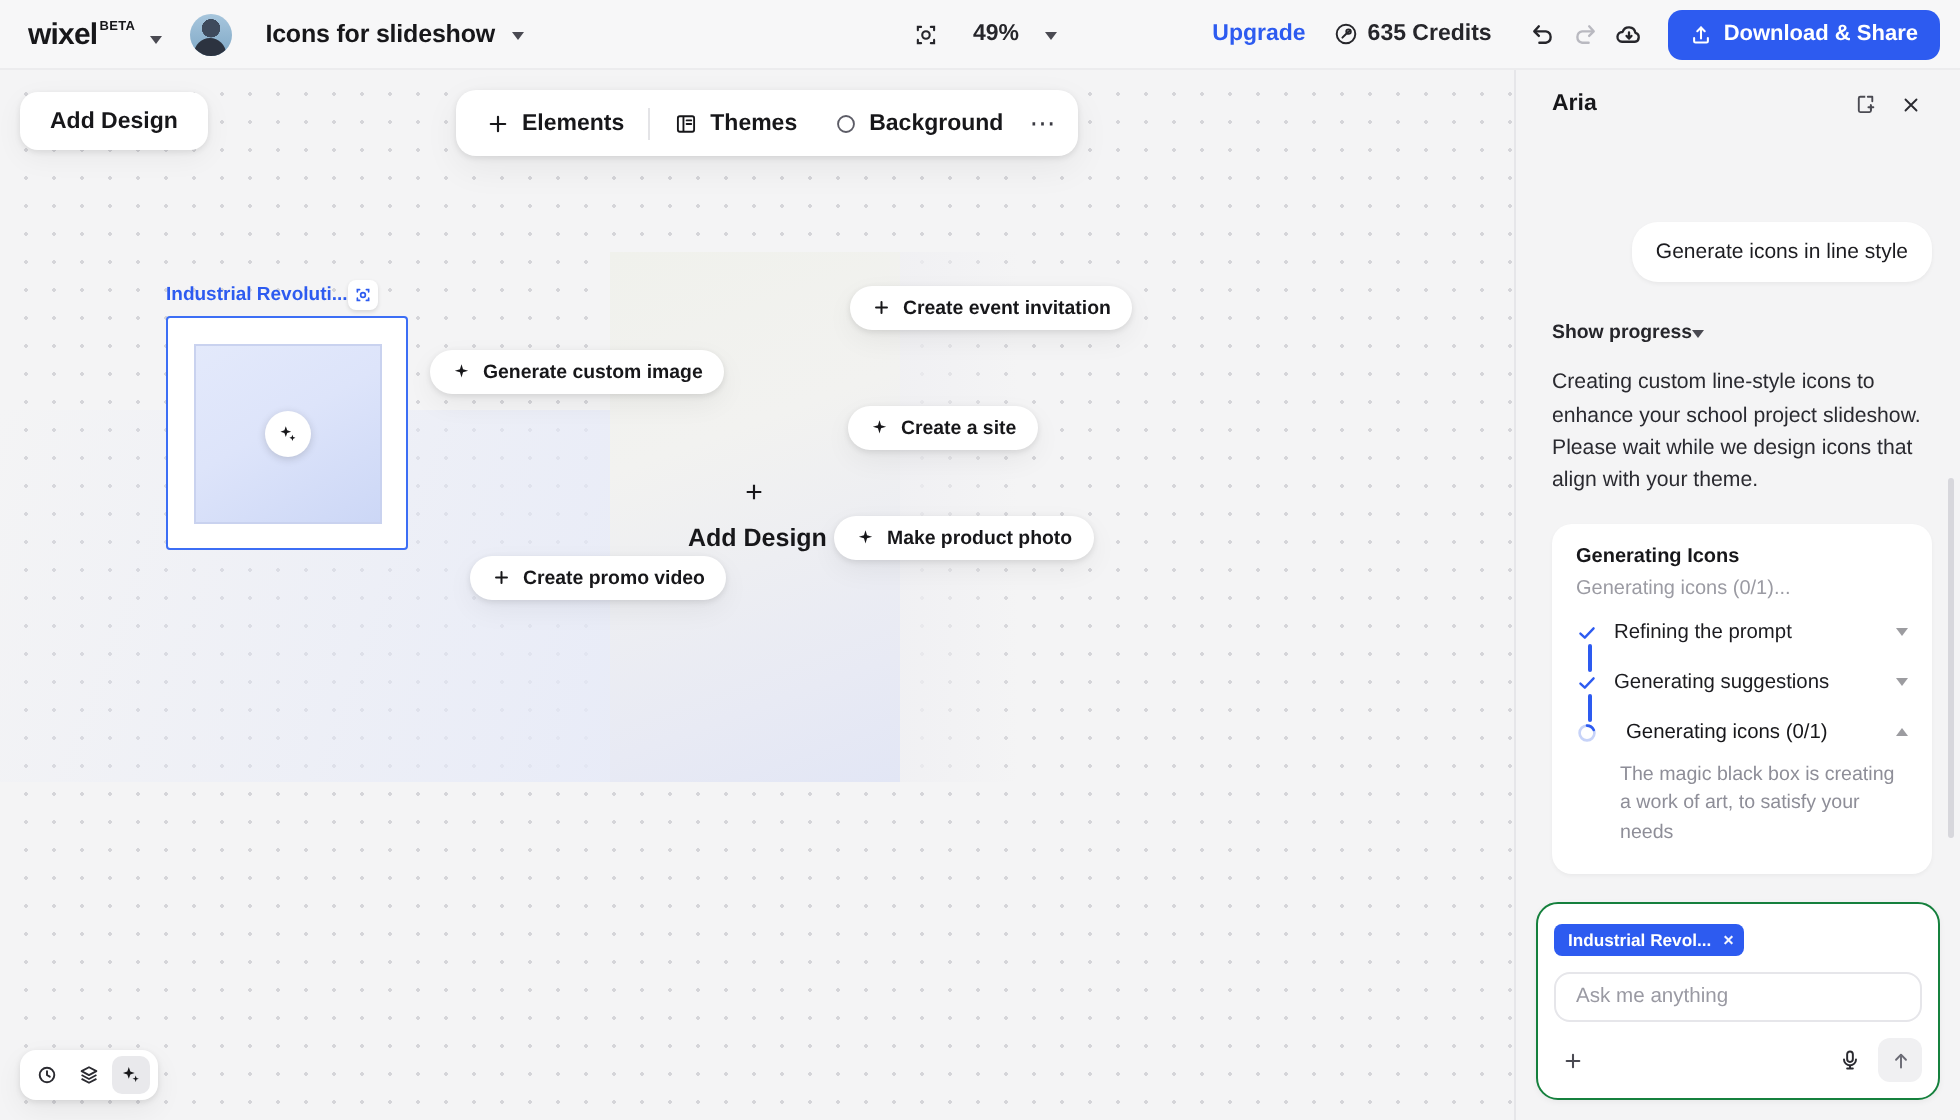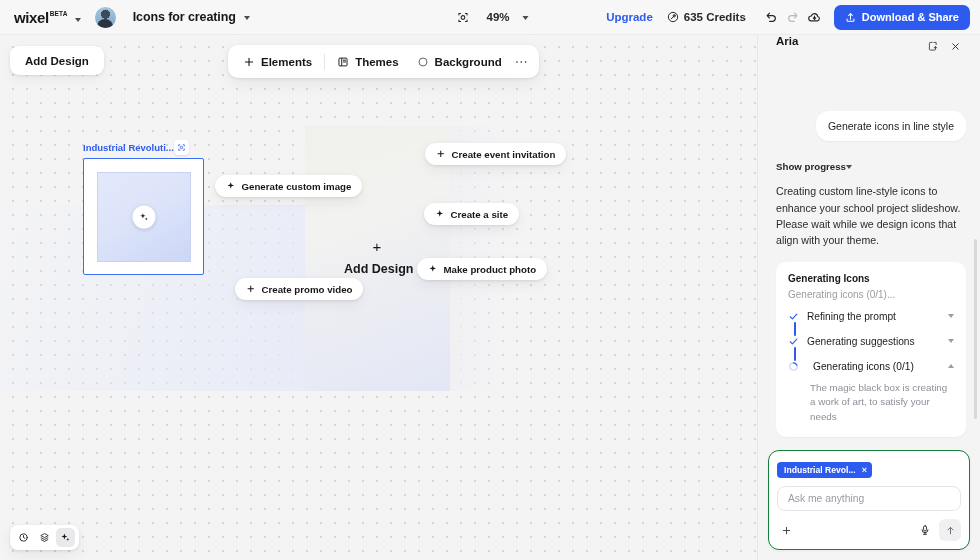--- a/index.html
+++ b/index.html
@@ -140,21 +140,21 @@
   }
   .dock-btn { width:19px; height:19px; display:flex; align-items:center; justify-content:center; border-radius:5px; cursor:pointer; }
   .dock-btn.active { background:#e9e9ec; }
 
   
   .panel {
     position:absolute; right:0; top:35px; width: 223px; height: 525px;
     background:#f4f4f5; border-left: 1px solid #e6e6e9;
     display:flex; flex-direction:column;
   }
-  .panel-head { height: 34px; display:flex; align-items:flex-start; padding: 0 14px 0 18px; flex:none; }
+  .panel-head { height: 34px; display:flex; align-items:center; padding: 0 14px 0 18px; flex:none; }
   .panel-title { font-size: 11.5px; font-weight:700; color:#17171a; }
   .panel-head-sp { flex:1; }
   .panel-body { flex:1; padding: 0 14px 0 18px; overflow: hidden; position:relative; }
 
   .user-msg {
     float:right; clear:both; background:#fff; border-radius: 13px;
     padding: 8px 12px; font-size: 10.5px; color:#1c1c20; line-height: 1.35;
     box-shadow: 0 1px 2px rgba(0,0,0,.05);
     max-width: 175px; margin-top: 42px;
   }
@@ -203,21 +203,21 @@
 <div id="app">
 
   <div class="topbar">
     <div class="tb-left">
       <div class="brand">
         <span class="brand-name">wixel</span>
         <span class="brand-beta">BETA</span>
       </div>
       <span class="chev brand-chev"></span>
       <div class="avatar-hdr"></div>
-      <span class="doc-title">Icons for creating</span>
+      <span class="doc-title">Icons for slideshow</span>
       <span class="chev doc-chev"></span>
     </div>
 
     <div class="tb-center">
       <span class="icon-btn">
         <svg width="13" height="13" viewBox="0 0 16 16" fill="none" stroke="#26262b" stroke-width="1.3">
           <circle cx="8" cy="8" r="2.3"></circle>
           <path d="M3 5V3h2M13 5V3h-2M3 11v2h2M13 11v2h-2" stroke-linecap="round"></path>
         </svg>
       </span>

